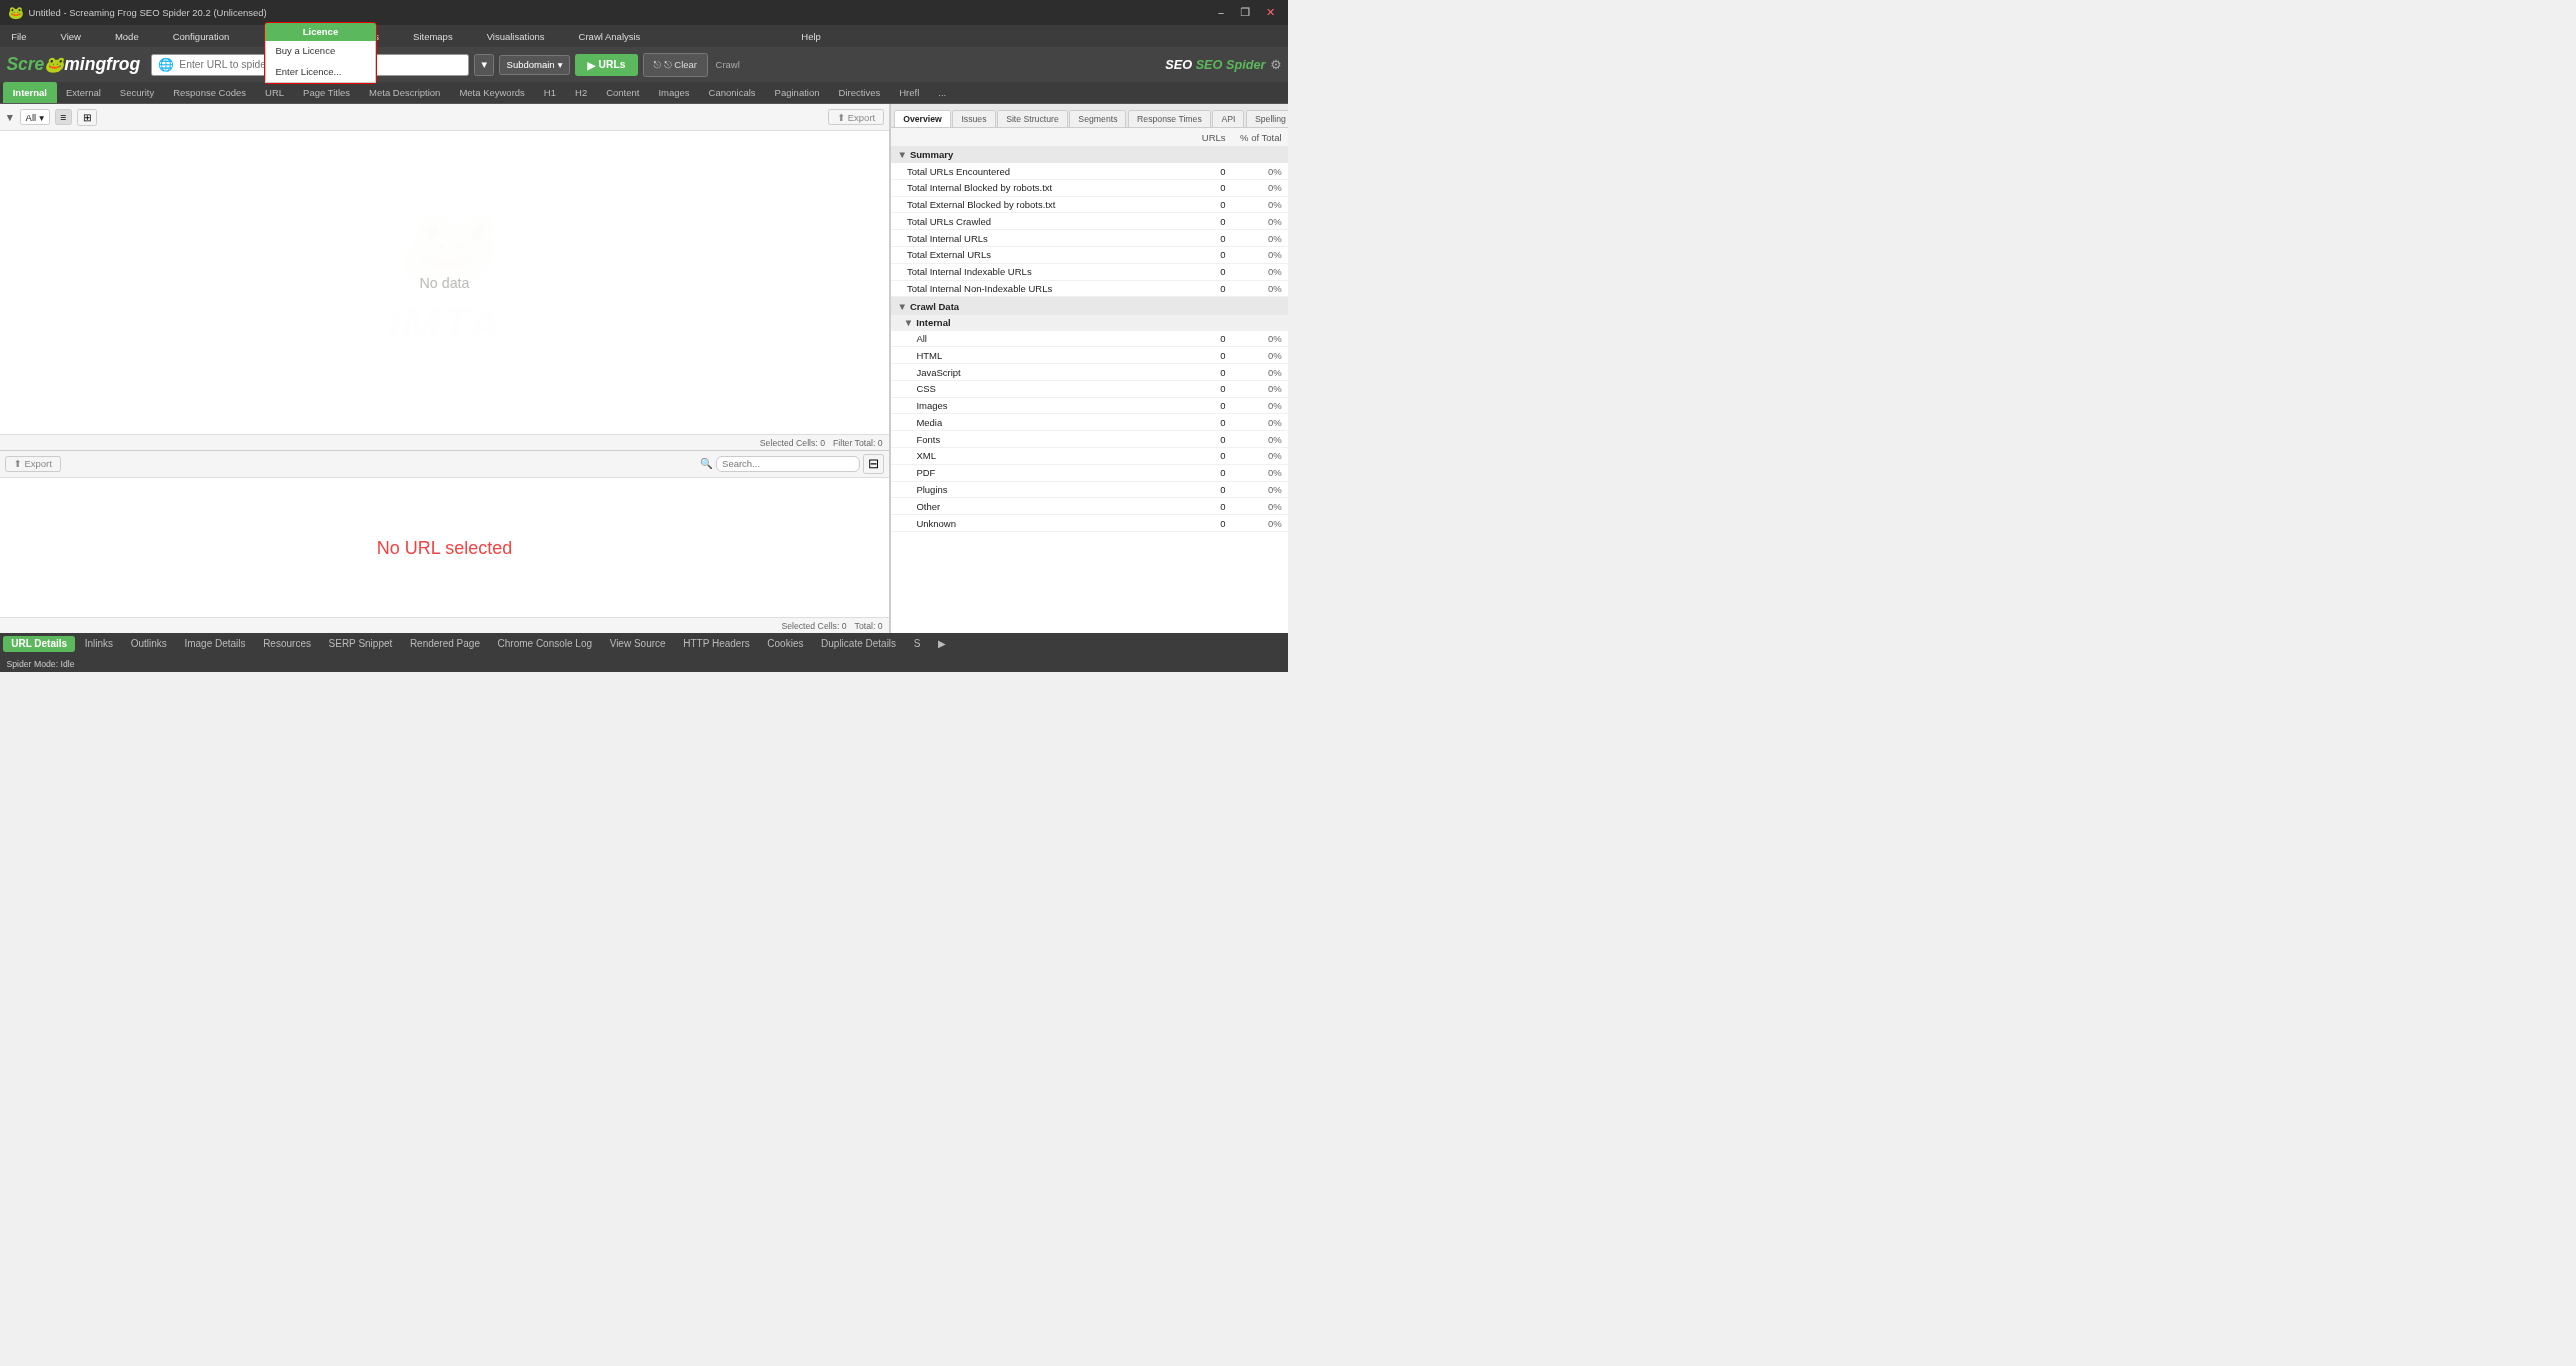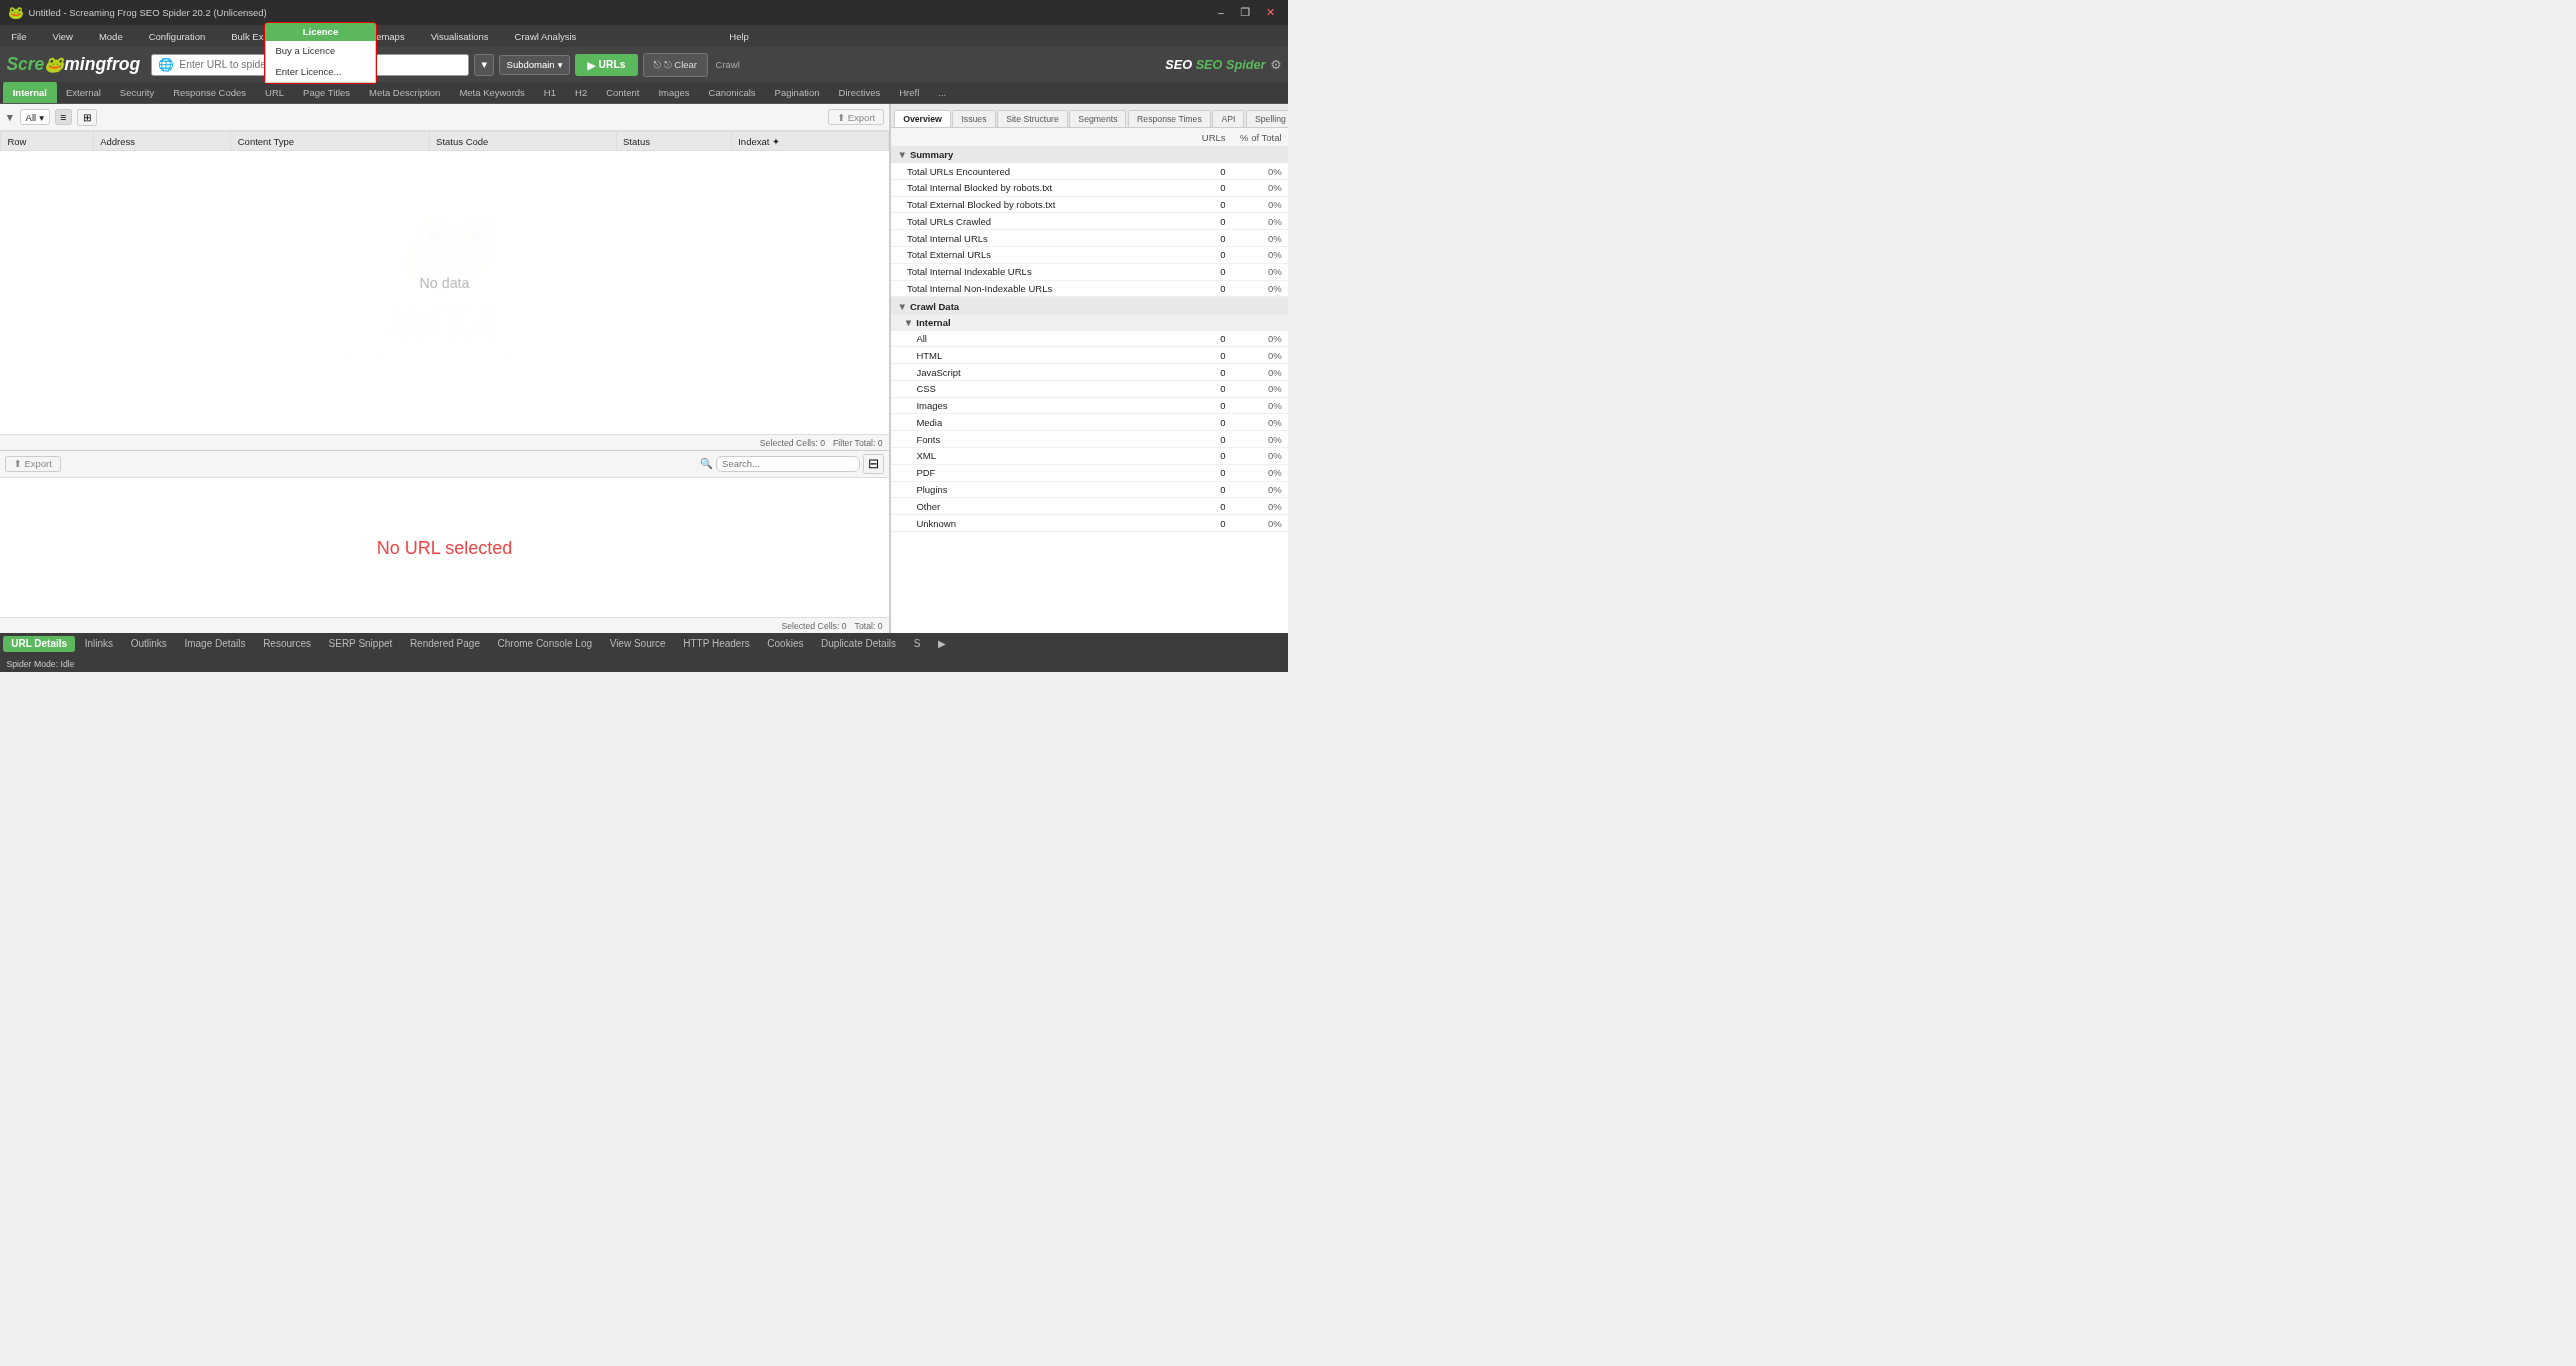--- a/index.html
+++ b/index.html
@@ -20,21 +20,21 @@
     #titlebar-controls { display: flex; gap: 6.4px; }
     .titlebar-btn { color: #ccc; font-size: 11px; cursor: pointer; background: none; border: none; padding: 1.6px 4.8px; }
 
     
     #menubar {
       background: #3c3c3c;
       height: 22px;
       display: flex;
       align-items: center;
       padding: 0 3.2px;
-      gap: 10px;
+      gap: 18px;
       position: relative;
     }
     .menu-item {
       color: #ddd;
       padding: 2.4px 8px;
       cursor: pointer;
       font-size: 9.5px;
       border-radius: 2.4px;
     }
 
@@ -615,34 +615,20 @@
     </div>
 
     <div id="table-wrapper" style="position:relative; flex:1;">
 
       <div id="watermark">
         <div style="font-size:80px;color:#5cb85c;font-weight:bold;opacity:0.15;font-style:italic;">🐸</div>
         <div style="font-size:48px;color:#888;font-weight:bold;opacity:0.12;font-style:italic;">IMTA</div>
         <div style="font-size:12.7px;color:#888;opacity:0.12;">Internet Marketing Target Audience</div>
       </div>
 
-      <table id="data-table">
-        <thead>
-          <tr>
-            <th>Row</th>
-            <th>Address</th>
-            <th>Content Type</th>
-            <th>Status Code</th>
-            <th>Status</th>
-            <th>Indexat ✦</th>
-          </tr>
-        </thead>
-        <tbody>
-        </tbody>
-      </table>
       <div id="no-data-overlay">No data</div>
     </div>
 
     <div id="table-status">
       <span>Selected Cells: 0</span>
       <span>Filter Total: 0</span>
     </div>
 
     <div id="detail-panel">
       <div id="detail-header">

